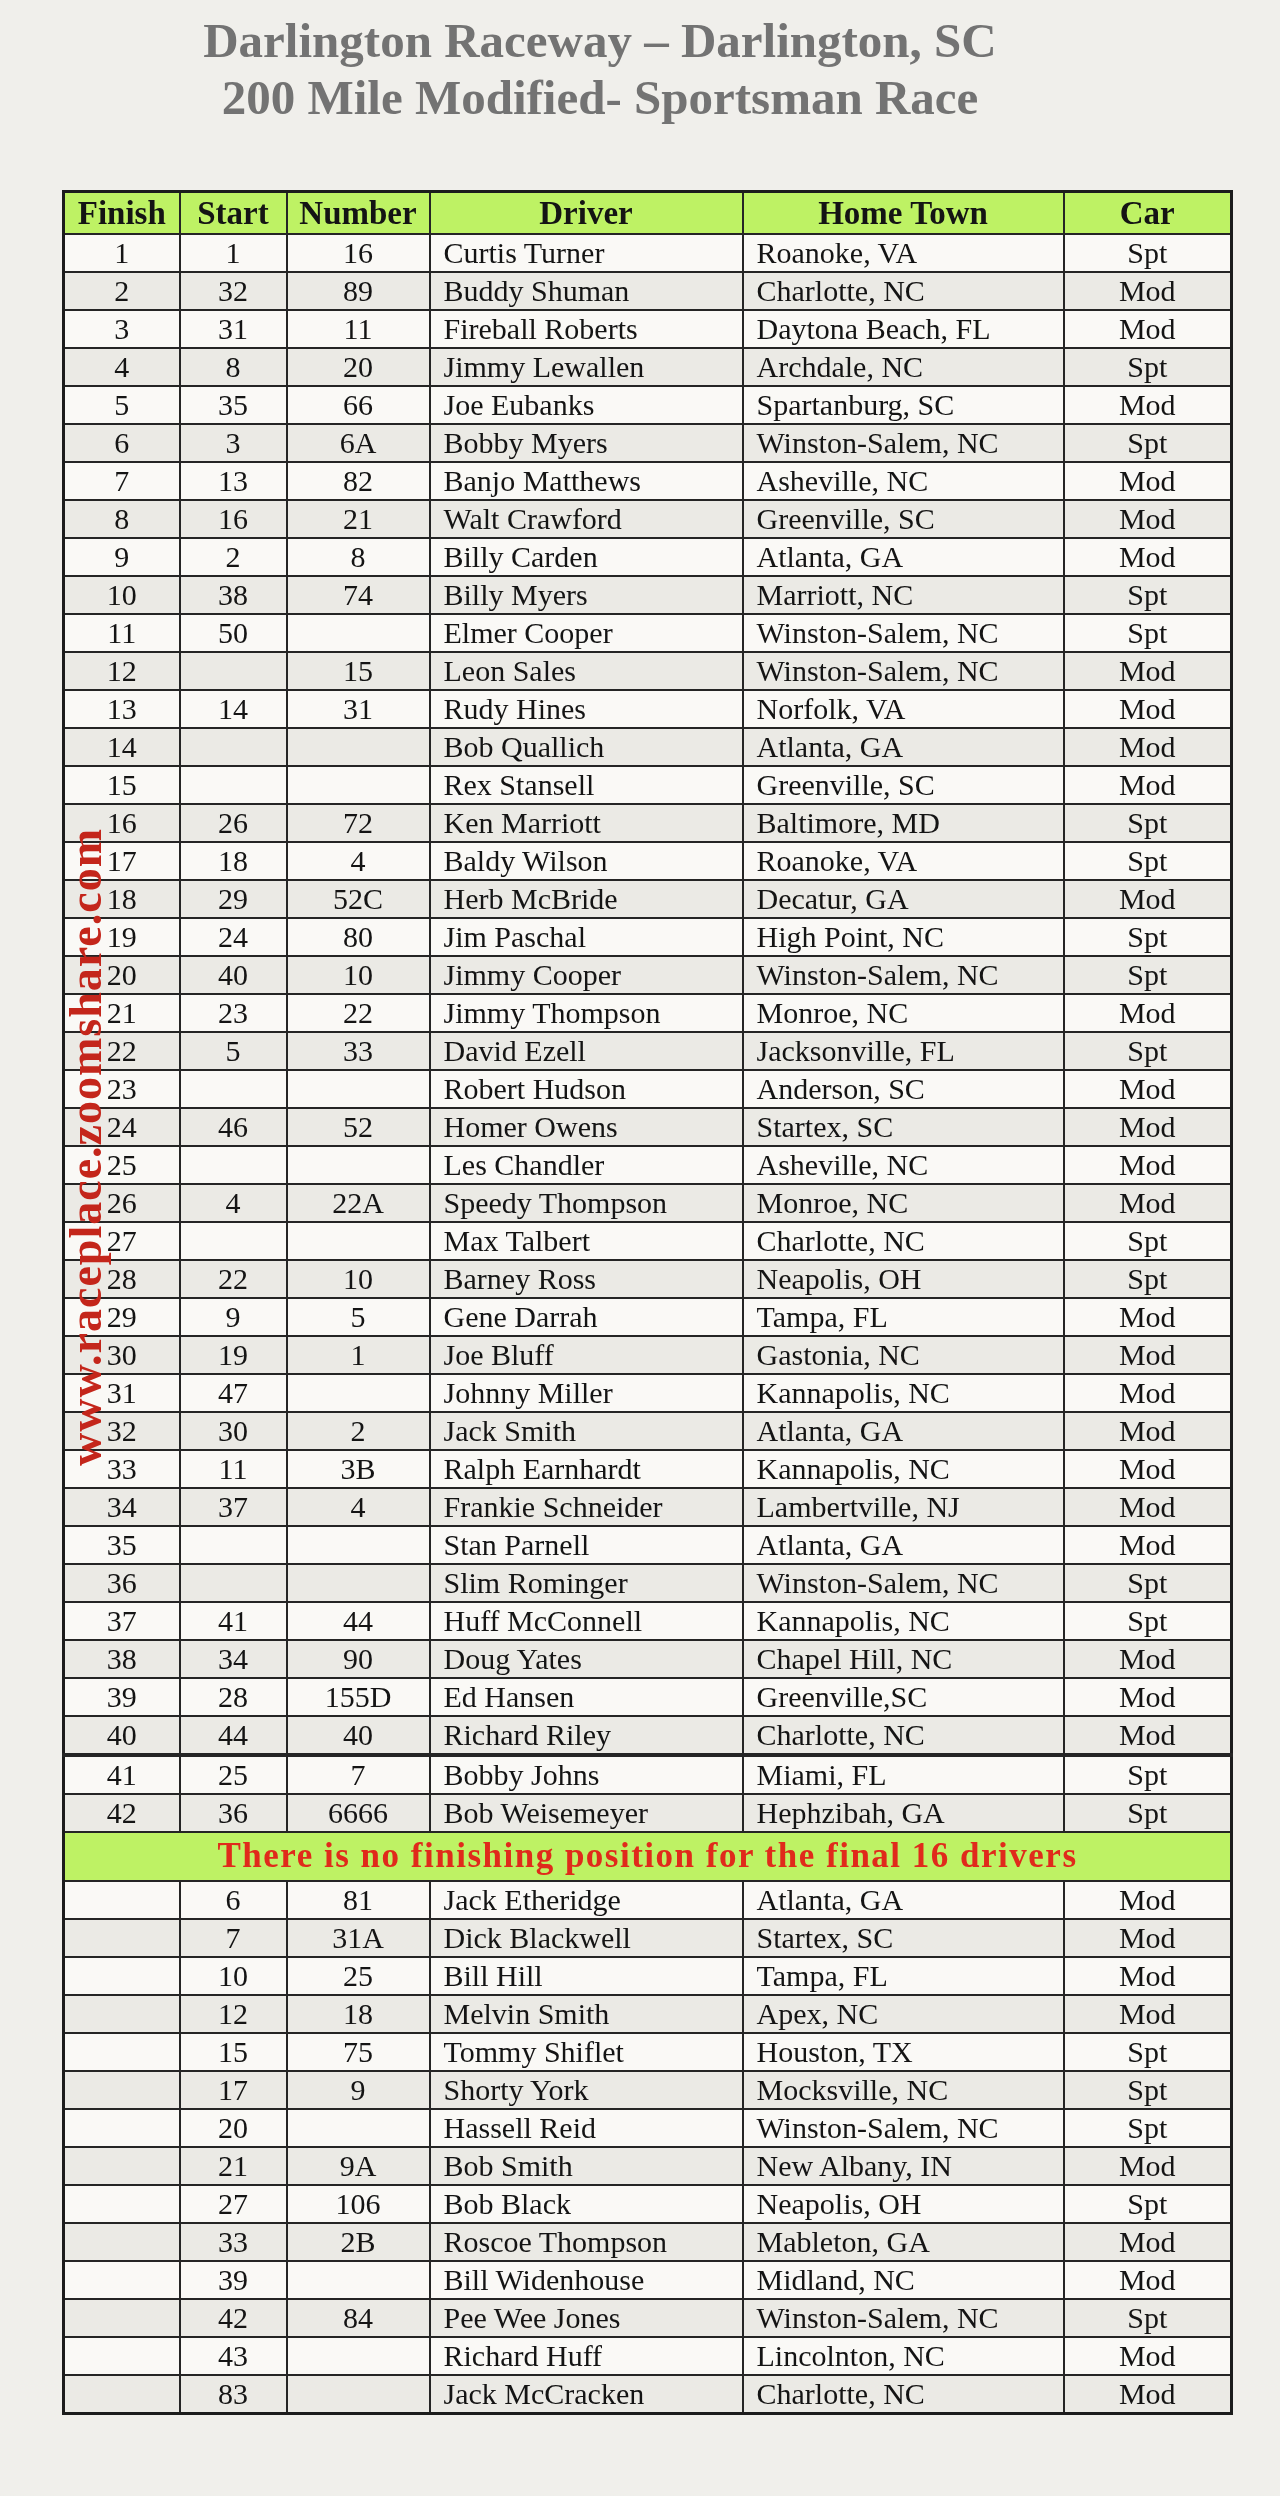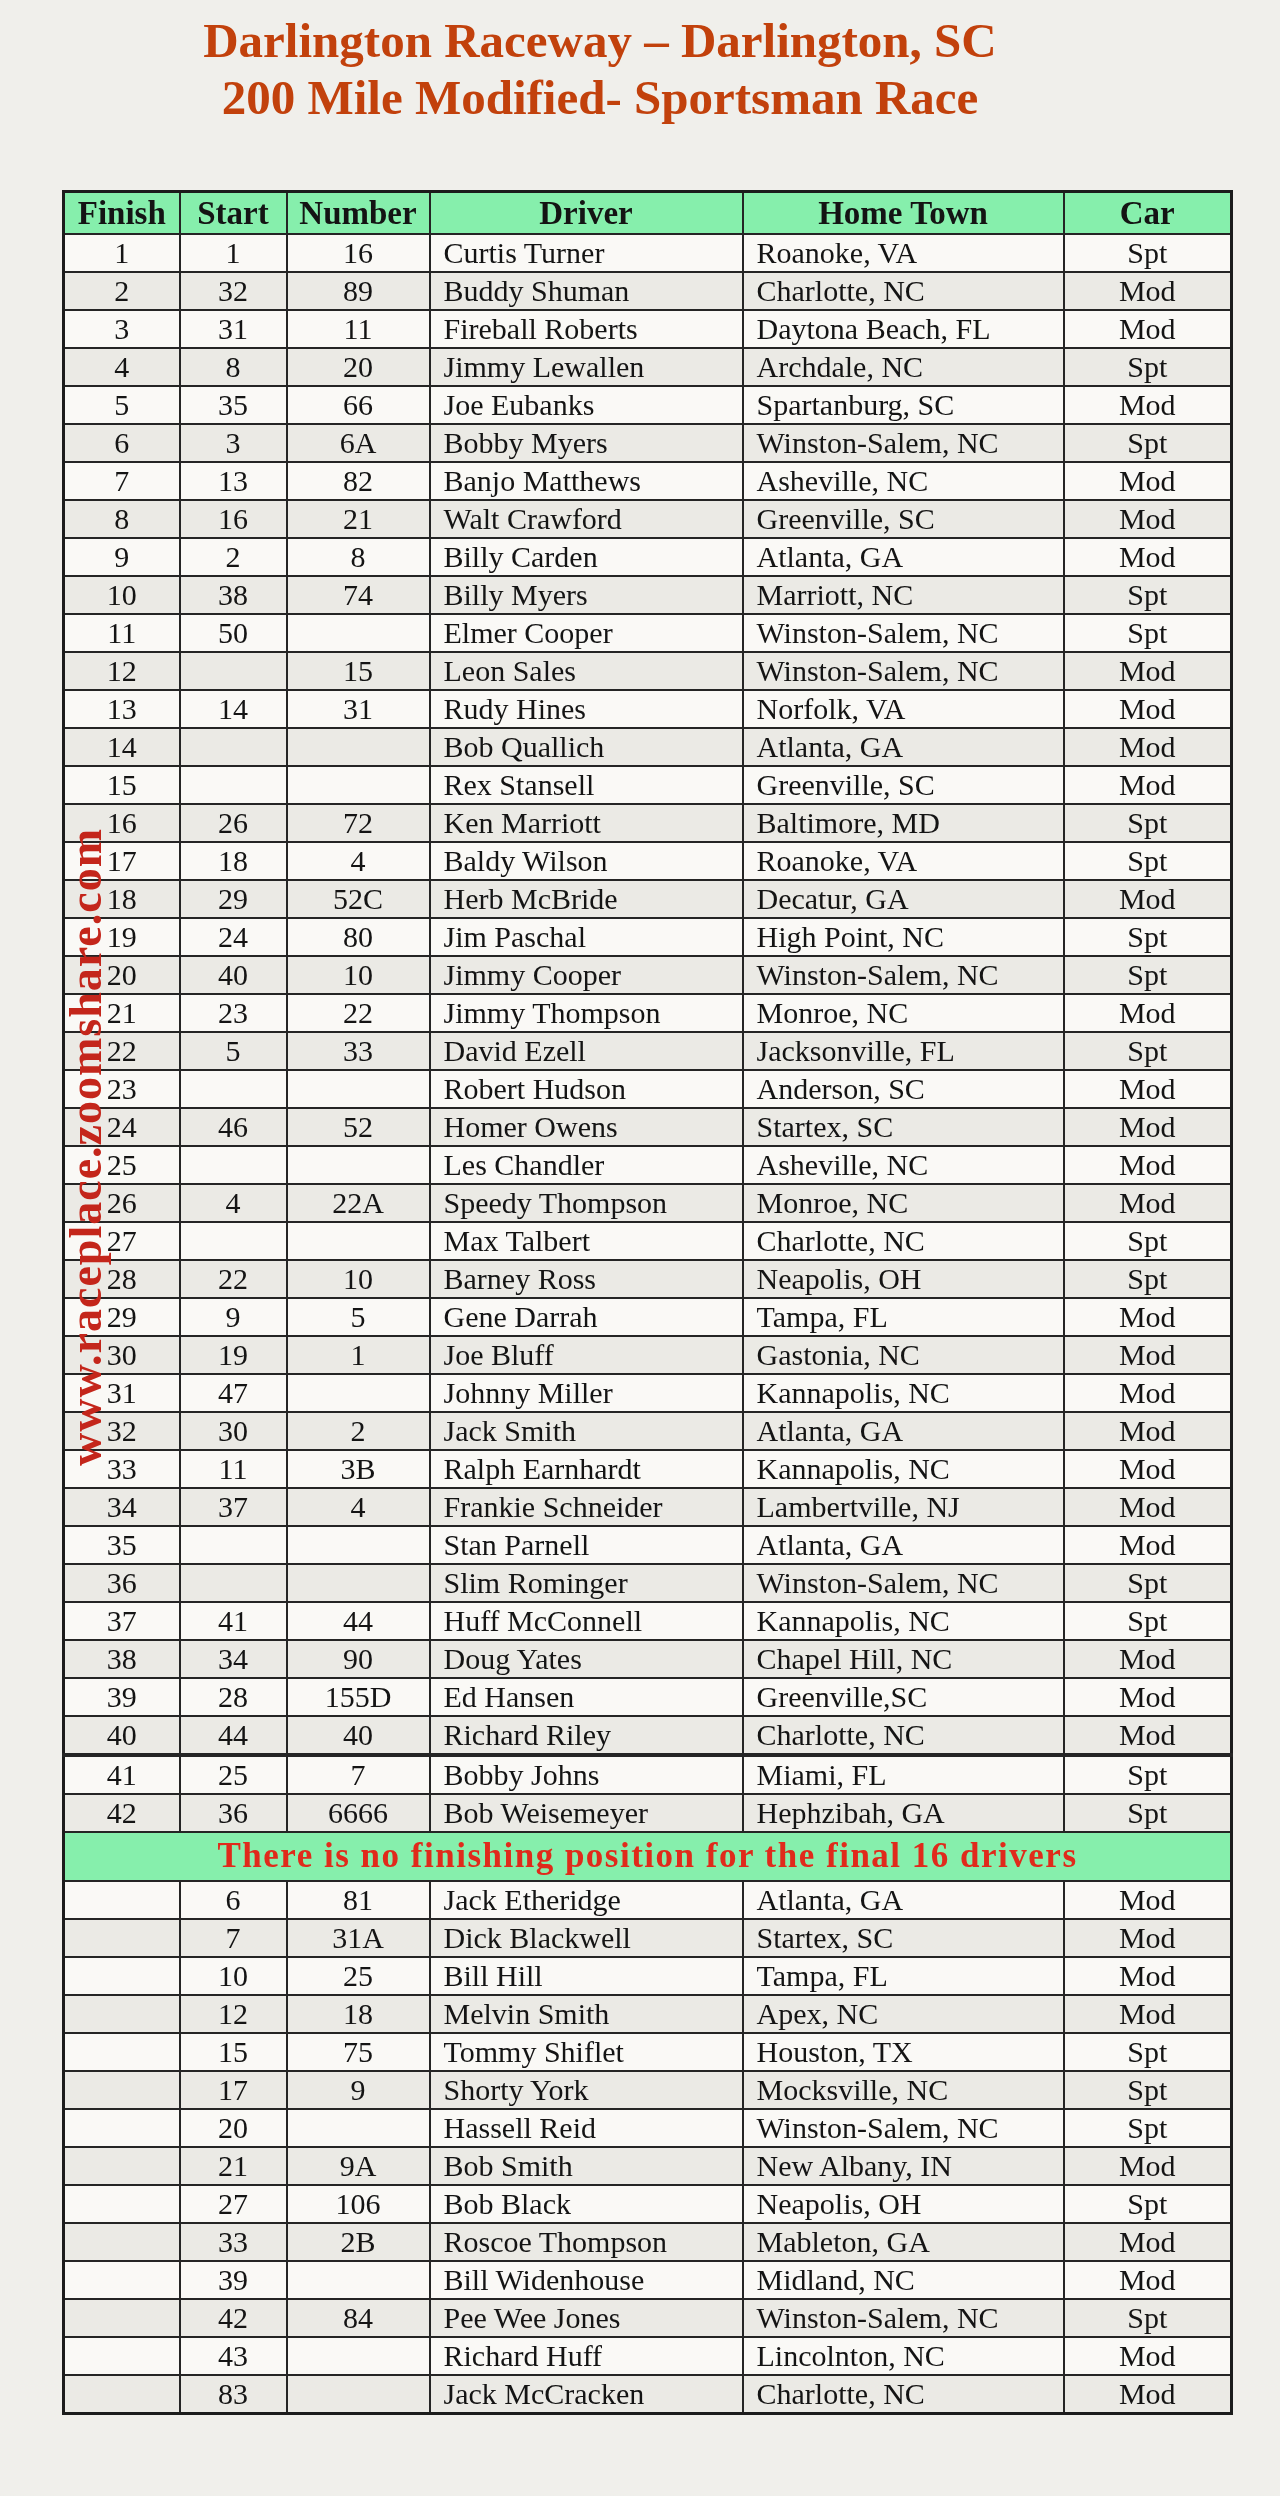--- a/index.html
+++ b/index.html
@@ -17,30 +17,30 @@
   }
   .title-block {
     position: absolute;
     top: 12px;
     left: 0;
     width: 1200px;
     text-align: center;
     font-weight: bold;
     font-size: 49px;
     line-height: 57px;
-    color: #c2410c;
+    color: #737373;
   }
   table.results {
     position: absolute;
     top: 190px;
     left: 62px;
     width: 1168px;
     border-collapse: collapse;
     table-layout: fixed;
-    background: #86efac;
+    background: #bef264;
     border: 3px solid #1c1c1c;
   }
   th, td {
     border: 2px solid #252525;
     overflow: hidden;
     white-space: nowrap;
     padding: 0;
   }
   th {
     height: 40px;

